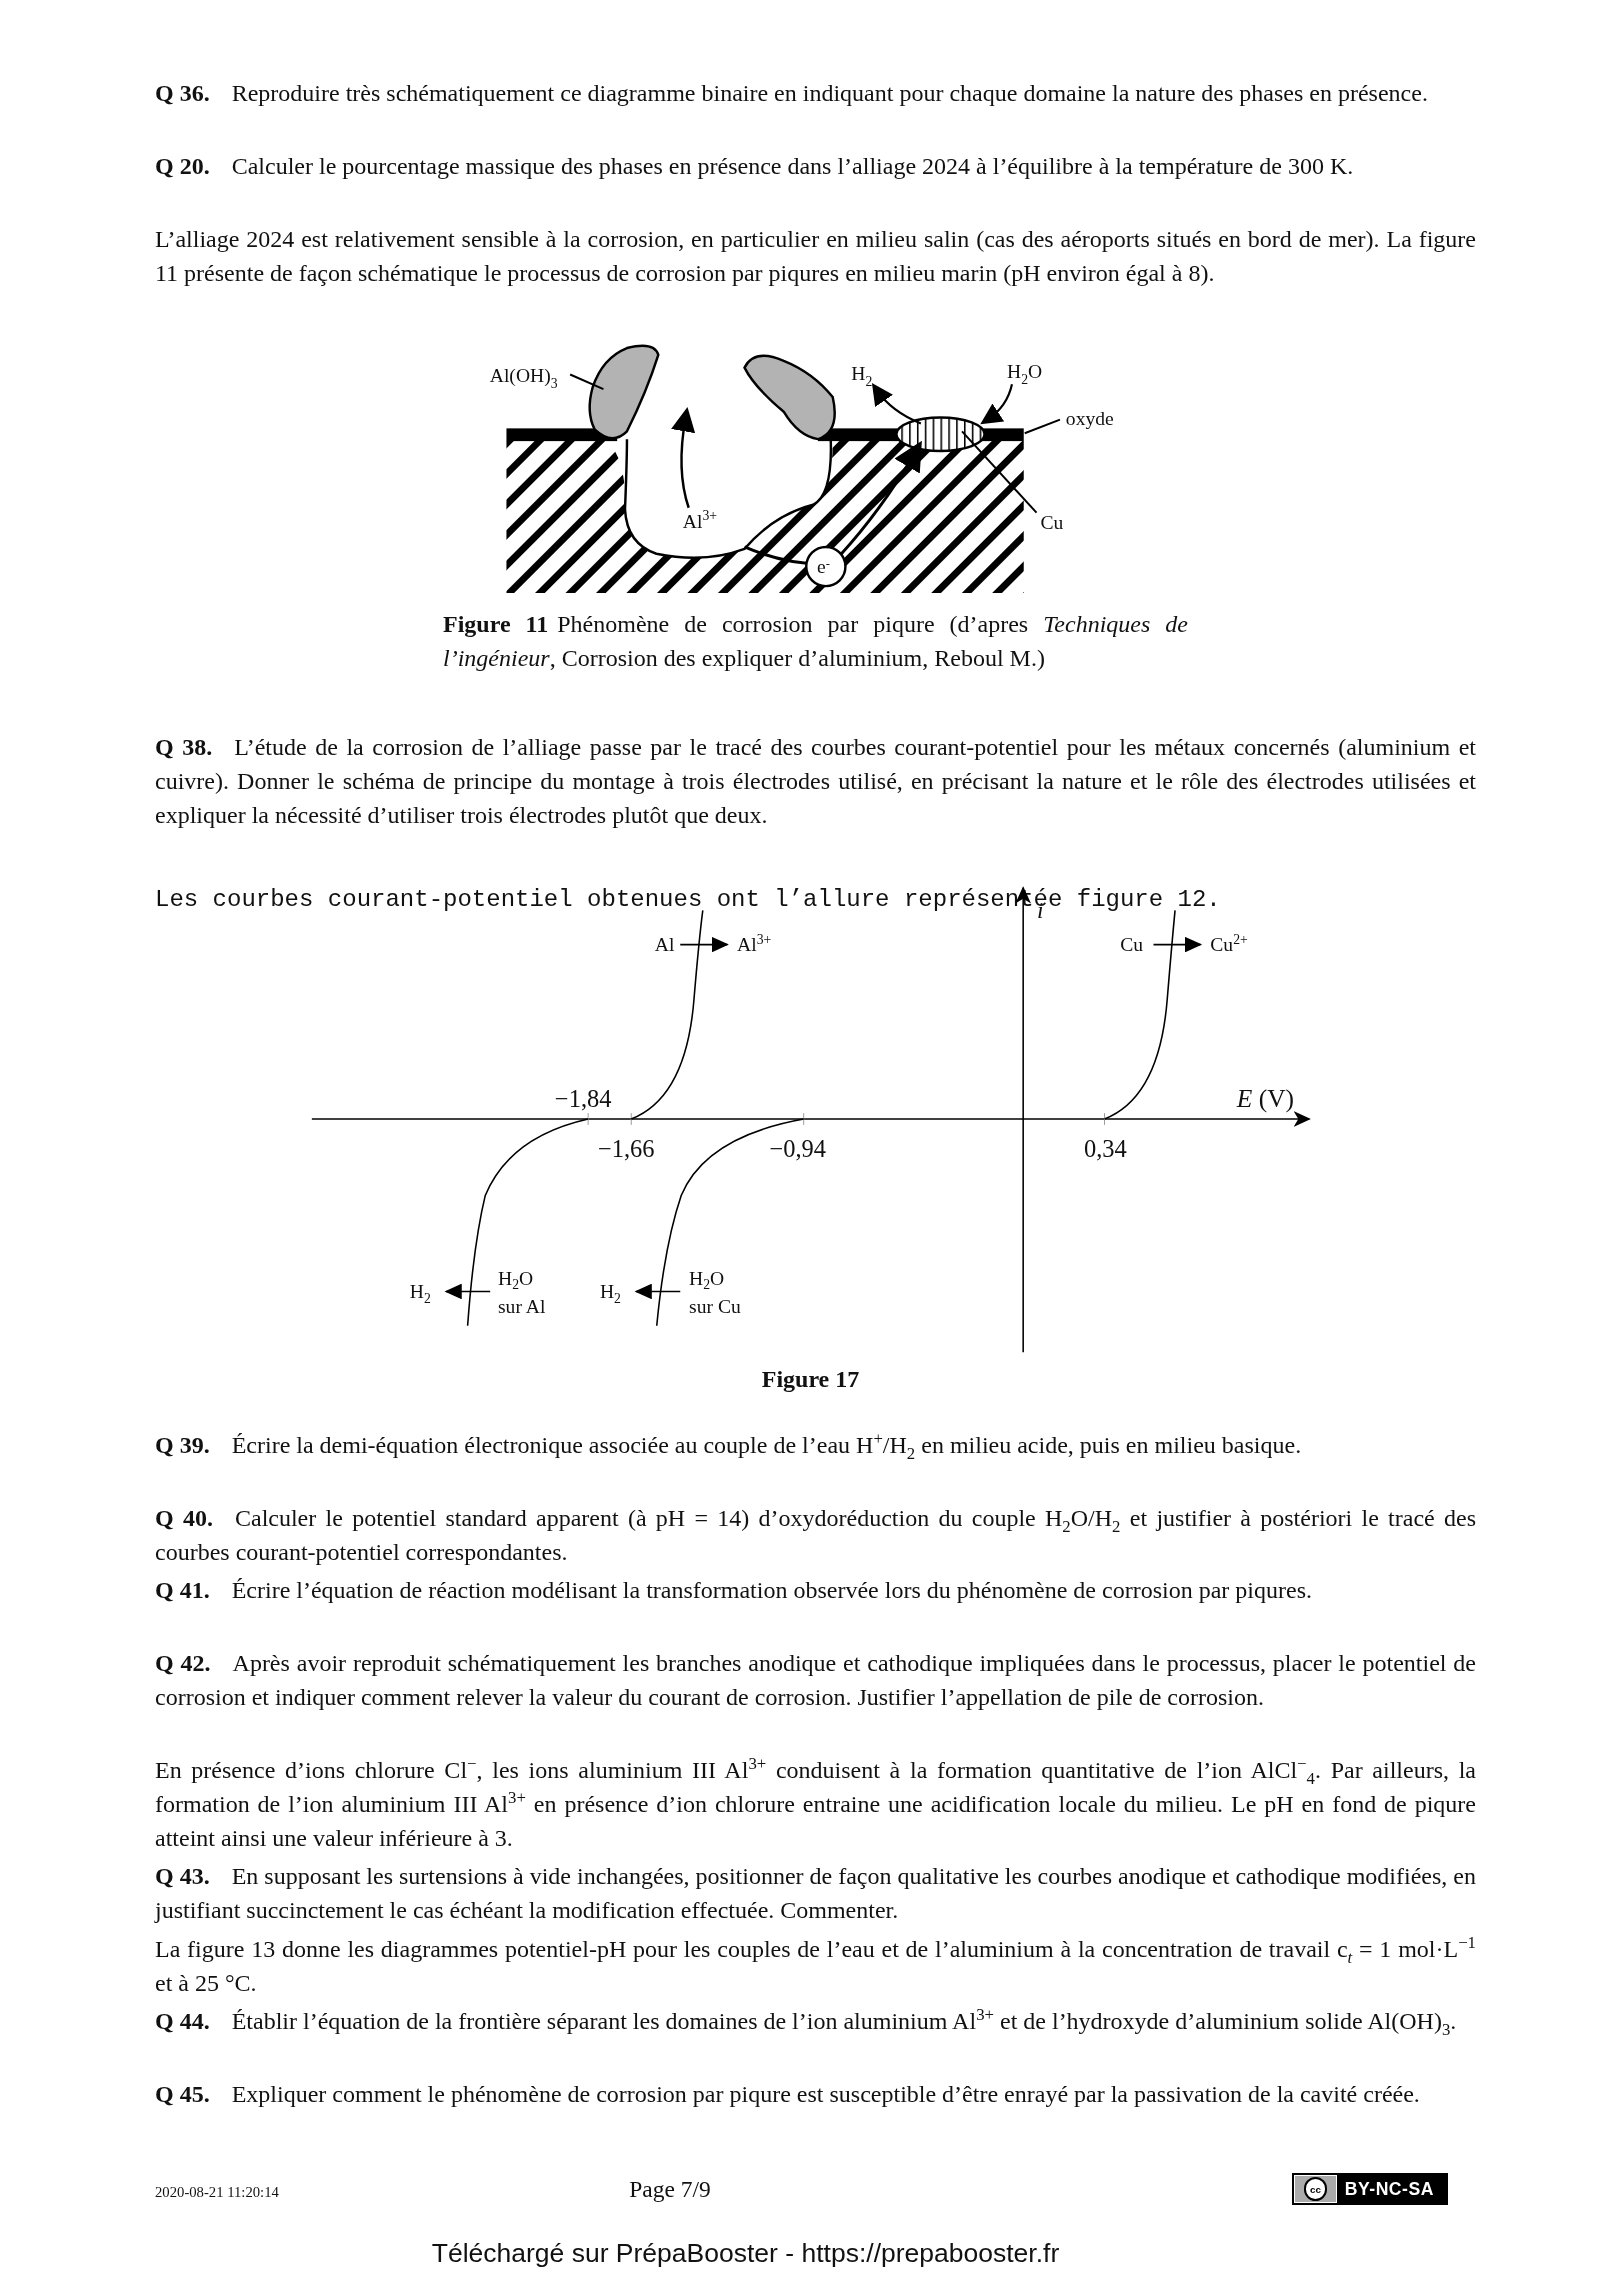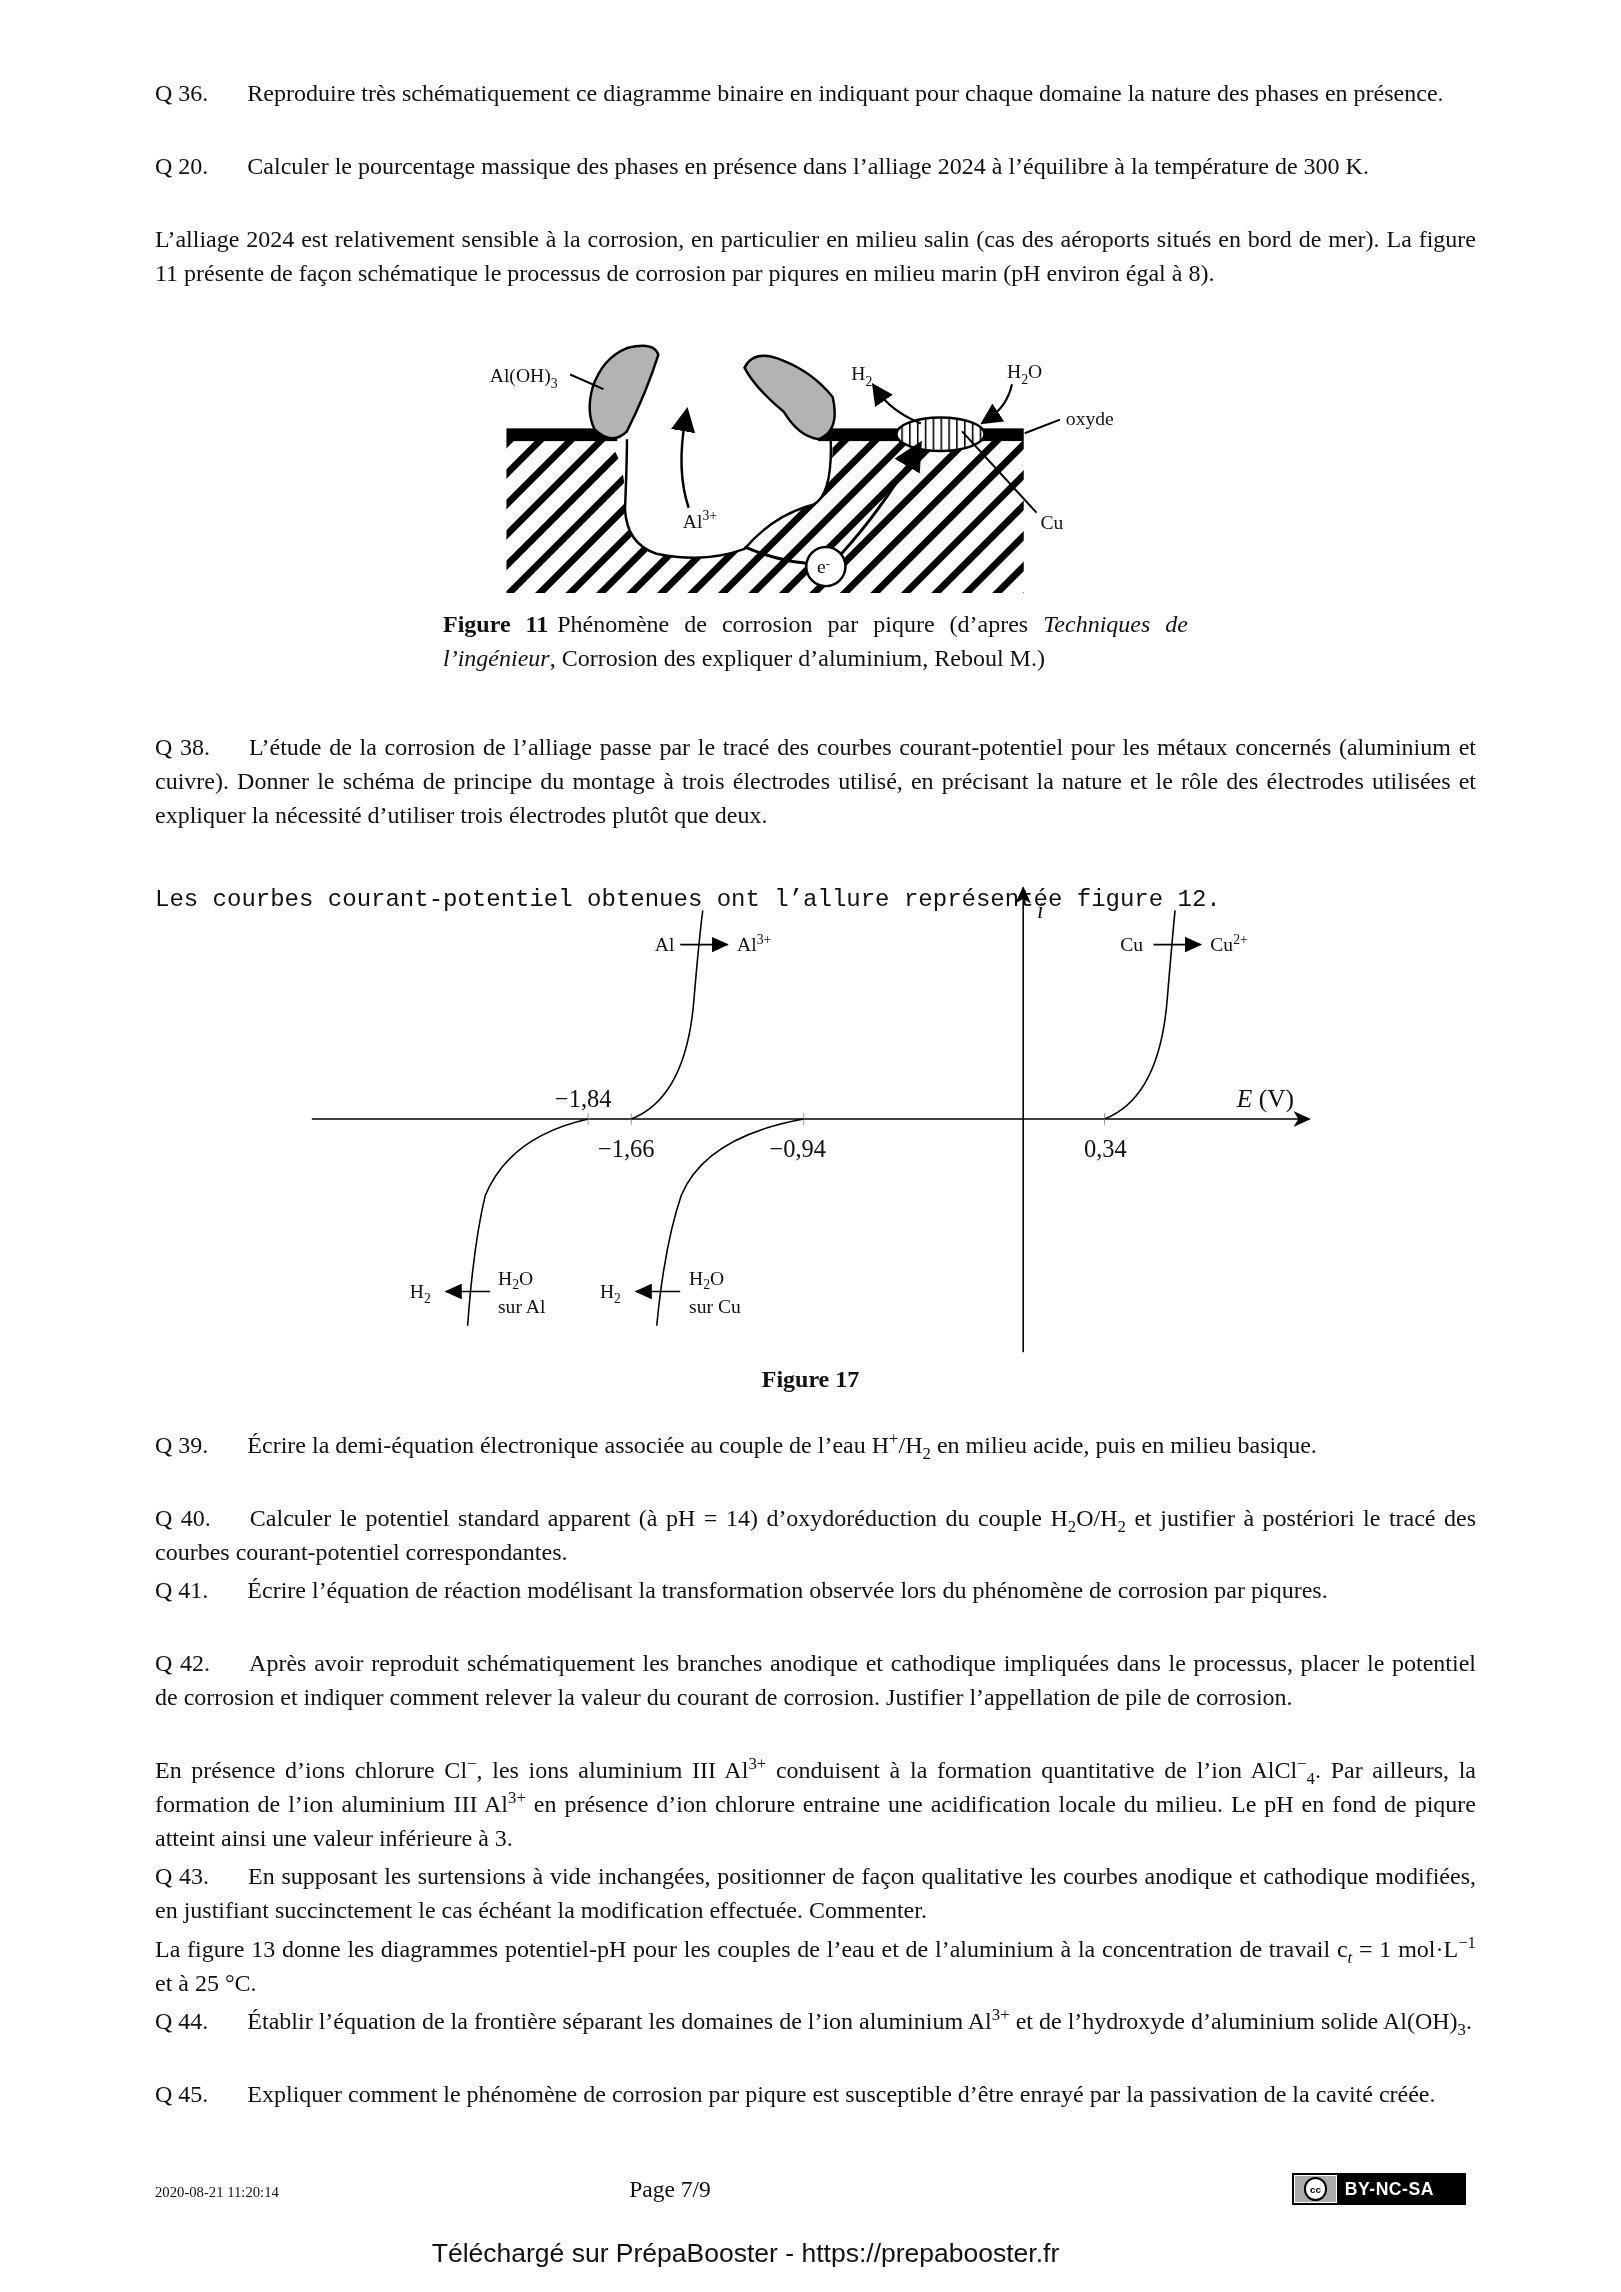--- a/index.html
+++ b/index.html
@@ -1,33 +1,33 @@
 <!DOCTYPE html>
 <html><head>
 <meta charset="utf-8">
 <style>
   html, body { margin:0; padding:0; background:#ffffff; }
   body { width:1621px; height:2293px; position:relative; overflow:hidden;
          font-family:"DejaVu Serif","Liberation Serif",serif; color:#111; }
   .para { position:absolute; left:155px; width:1321px; font-family:"Liberation Serif","DejaVu Serif",serif;
           font-size:24px; line-height:34px; text-align:justify; }
-  .para .q { font-weight:normal; margin-right:39px; }
+  .para .q { font-weight:bold; margin-right:22px; }
   sub, sup { font-size:0.7em; line-height:0; }
   .fig { position:absolute; }
   .caption { position:absolute; left:443px; width:745px; font-family:"Liberation Serif",serif;
              font-size:24px; line-height:34px; text-align:justify; }
   .caption b { margin-right:9px; }
   .figlabel { position:absolute; left:0; width:1621px; text-align:center; top:1366px;
               font-family:"Liberation Serif",serif; font-weight:bold; font-size:24px; }
   .foot-ts { position:absolute; left:155px; top:2184px; font-family:"Liberation Serif",serif; font-size:14.7px; }
   .foot-page { position:absolute; left:0; width:1340px; text-align:center; top:2176px;
                font-family:"Liberation Serif",serif; font-size:23.5px; }
   .foot-dl { position:absolute; left:0; width:1491px; text-align:center; top:2238px;
              font-family:"Liberation Sans",sans-serif; font-size:26.5px; }
-  .badge { position:absolute; left:1292px; top:2173px; width:174px; height:32px; background:#000;
+  .badge { position:absolute; left:1292px; top:2173px; width:156px; height:32px; background:#000;
            border:2px solid #000; box-sizing:border-box; display:flex; align-items:center; }
   .badge .cc { width:43px; height:28px; background:#ababab; display:flex; align-items:center; justify-content:center; border:1px solid #fff; box-sizing:border-box;}
   .badge .cc span { width:23.5px; height:23.5px; border-radius:50%; background:#fff; border:2.9px solid #000; box-sizing:border-box;
                     font:bold 9.8px "Liberation Sans",sans-serif; color:#000; display:flex; align-items:center; justify-content:center; }
   .badge .lic { color:#fff; font:bold 17.6px "Liberation Sans",sans-serif; padding-left:7.8px; letter-spacing:0.5px; }
   svg text { font-family:"Liberation Serif",serif; }
 </style>
 </head>
 <body>
 

